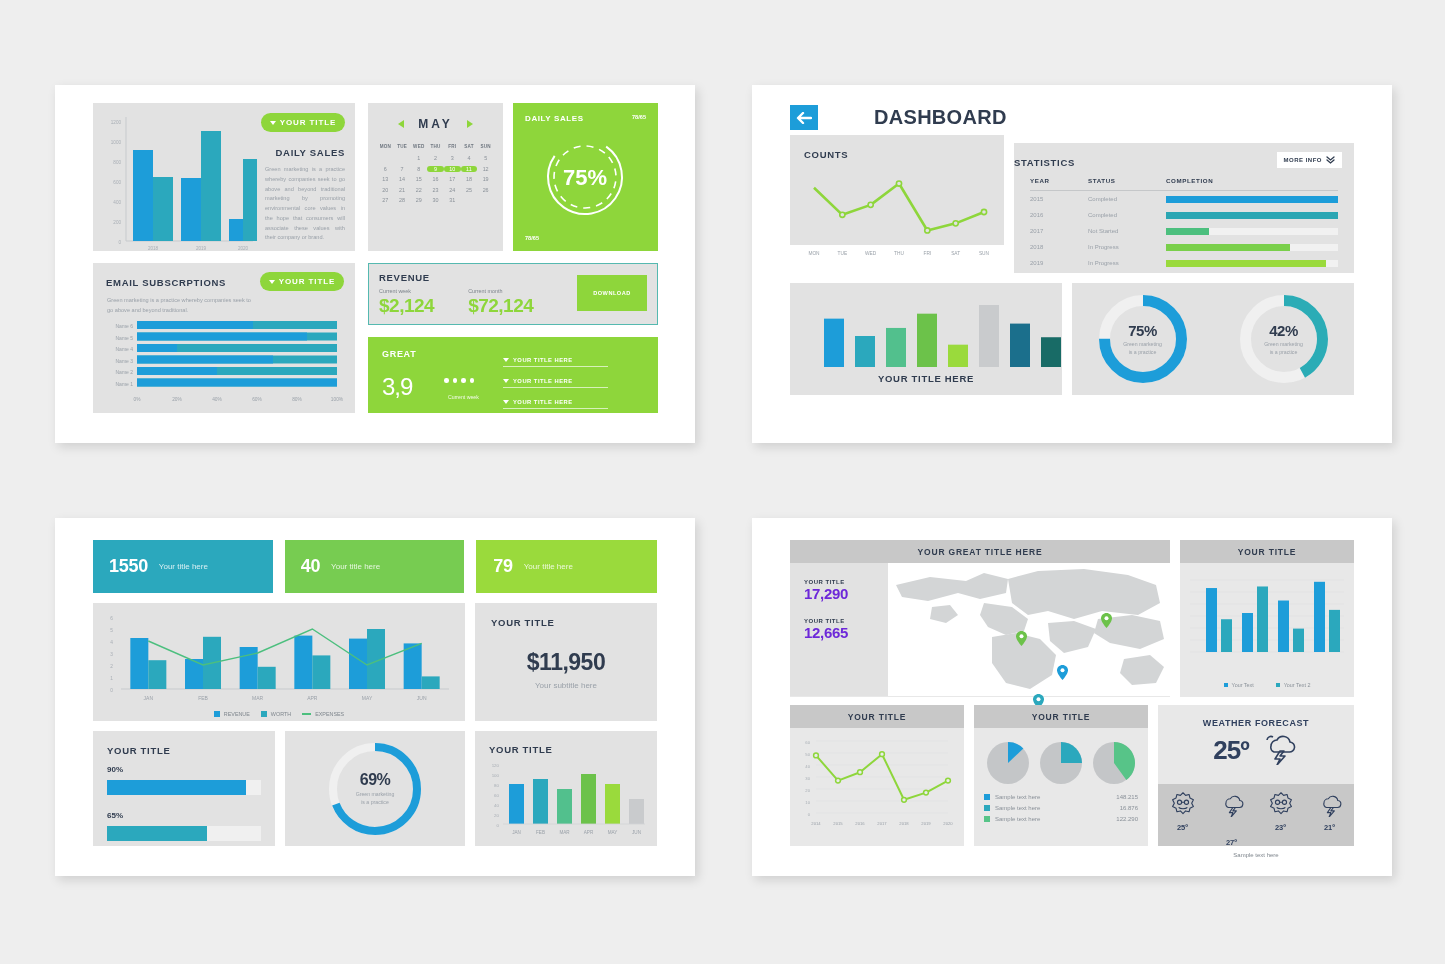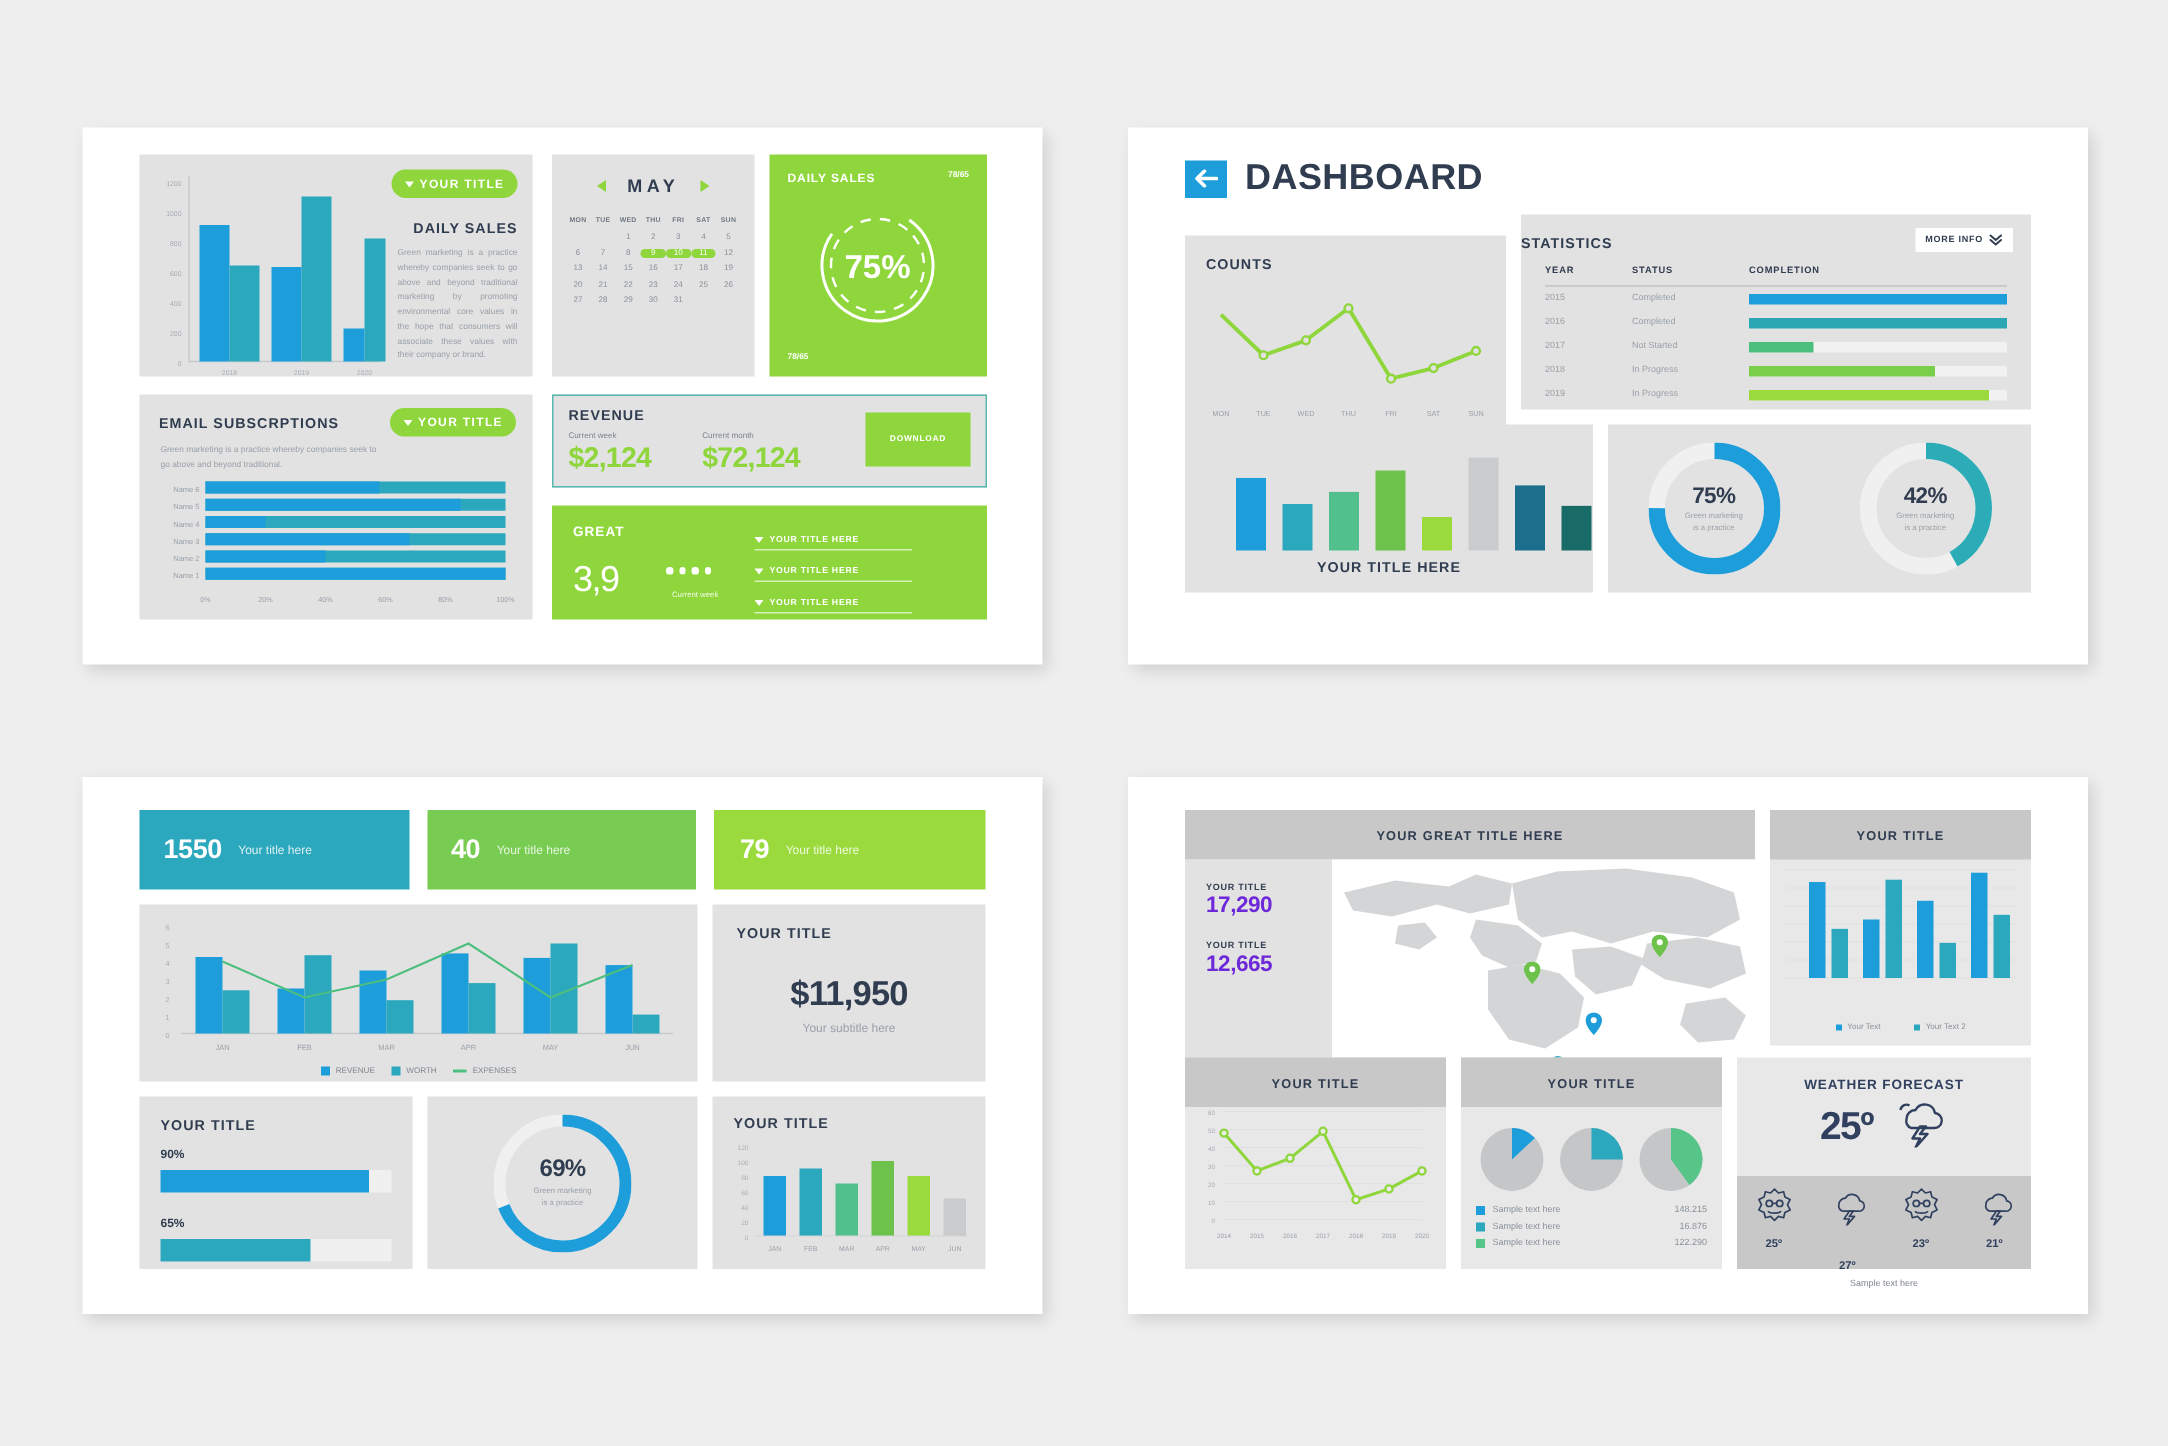--- a/index.html
+++ b/index.html
@@ -52,26 +52,26 @@
   .rev-val { font-size: 19px; font-weight: bold; color:#8ed63b; letter-spacing:-.5px; margin-top:1px; }
   .dl-btn { position:absolute; right:10px; top:11px; width:70px; height:36px; background:#8ed63b;
             color:#fff; font-size:5.6px; font-weight:bold; letter-spacing:.5px;
             display:flex; align-items:center; justify-content:center; }
 
   .rate-row { display:flex; align-items:center; gap:4px; color:#fff;
               font-size:5.8px; font-weight:bold; letter-spacing:.5px;
               border-bottom:1px solid rgba(255,255,255,.65); padding-bottom:3px; width:105px; }
 
   
-  #p-counts { left: 38px;  top: 72px;  width: 214px; height: 130px; }
+  #p-counts { left: 38px;  top: 50px;  width: 214px; height: 110px; }
   #p-stats  { left: 262px; top: 58px;  width: 340px; height: 130px; }
   #p-bars8  { left: 38px;  top: 198px; width: 272px; height: 112px; }
   #p-donuts { left: 320px; top: 198px; width: 282px; height: 112px; }
   .back-sq { width:28px; height:25px; background:#1d9dd9; display:flex; align-items:center; justify-content:center; }
-  .dash-title { font-size: 24px; font-weight: bold; color:#303c4f; letter-spacing:.3px; }
+  .dash-title { font-size: 20px; font-weight: bold; color:#303c4f; letter-spacing:.3px;margin-left:44px; }
   .stat-th { font-size:6.2px; font-weight:bold; color:#303c4f; letter-spacing:.6px; }
   .stat-td { font-size:6px; color:#9aa1a9; }
   .more-btn { background:#fff; padding:4px 7px; font-size:6px; font-weight:bold; color:#303c4f;
               letter-spacing:.5px; display:flex; align-items:center; gap:4px; }
   .bar-track { background:#f1f1f1; height:7px; width:100%; }
   .bar-fill { height:100%; }
 
   
   #kpi-row { left:38px; top:22px; width:564px; height:53px; display:flex; gap:12px; }
   .kpi { flex:1; display:flex; align-items:center; padding-left:16px; gap:11px; }
@@ -83,21 +83,21 @@
   #p-don69 { left:230px; top:213px; width:180px; height:115px; }
   #p-bars6 { left:420px; top:213px; width:182px; height:115px; }
   .big-money { font-size:23px; font-weight:bold; color:#303c4f; letter-spacing:-.5px; }
 
   
   #p-map    { left:38px;  top:22px;  width:380px; height:157px; }
   #p-bars4  { left:428px; top:22px;  width:174px; height:157px; }
   #p-line7  { left:38px;  top:187px; width:174px; height:141px; }
   #p-pies   { left:222px; top:187px; width:174px; height:141px; }
   #p-weather{ left:406px; top:187px; width:196px; height:141px; }
-  .cap-bar { background:#c8c8c8; height:33px; display:flex; align-items:center; justify-content:center;
+  .cap-bar { background:#c8c8c8; height:23px; display:flex; align-items:center; justify-content:center;
              font-size:8.5px; font-weight:bold; color:#303c4f; letter-spacing:.8px; }
   .map-num { font-size:15px; font-weight:bold; color:#6d28d9; letter-spacing:-.3px; }
   .map-lbl { font-size:6px; font-weight:bold; color:#303c4f; letter-spacing:.5px; }
   .lg-row { display:flex; align-items:center; font-size:5.4px; color:#8a9199; gap:4px; }
   .sw { width:6px; height:6px; display:inline-block; }
   .wx-temp { font-size:26px; font-weight:bold; color:#30405e; letter-spacing:-1px; }
   .wx-day { font-size:7.5px; font-weight:bold; color:#30405e; }
 </style>
 </head>
 <body>

